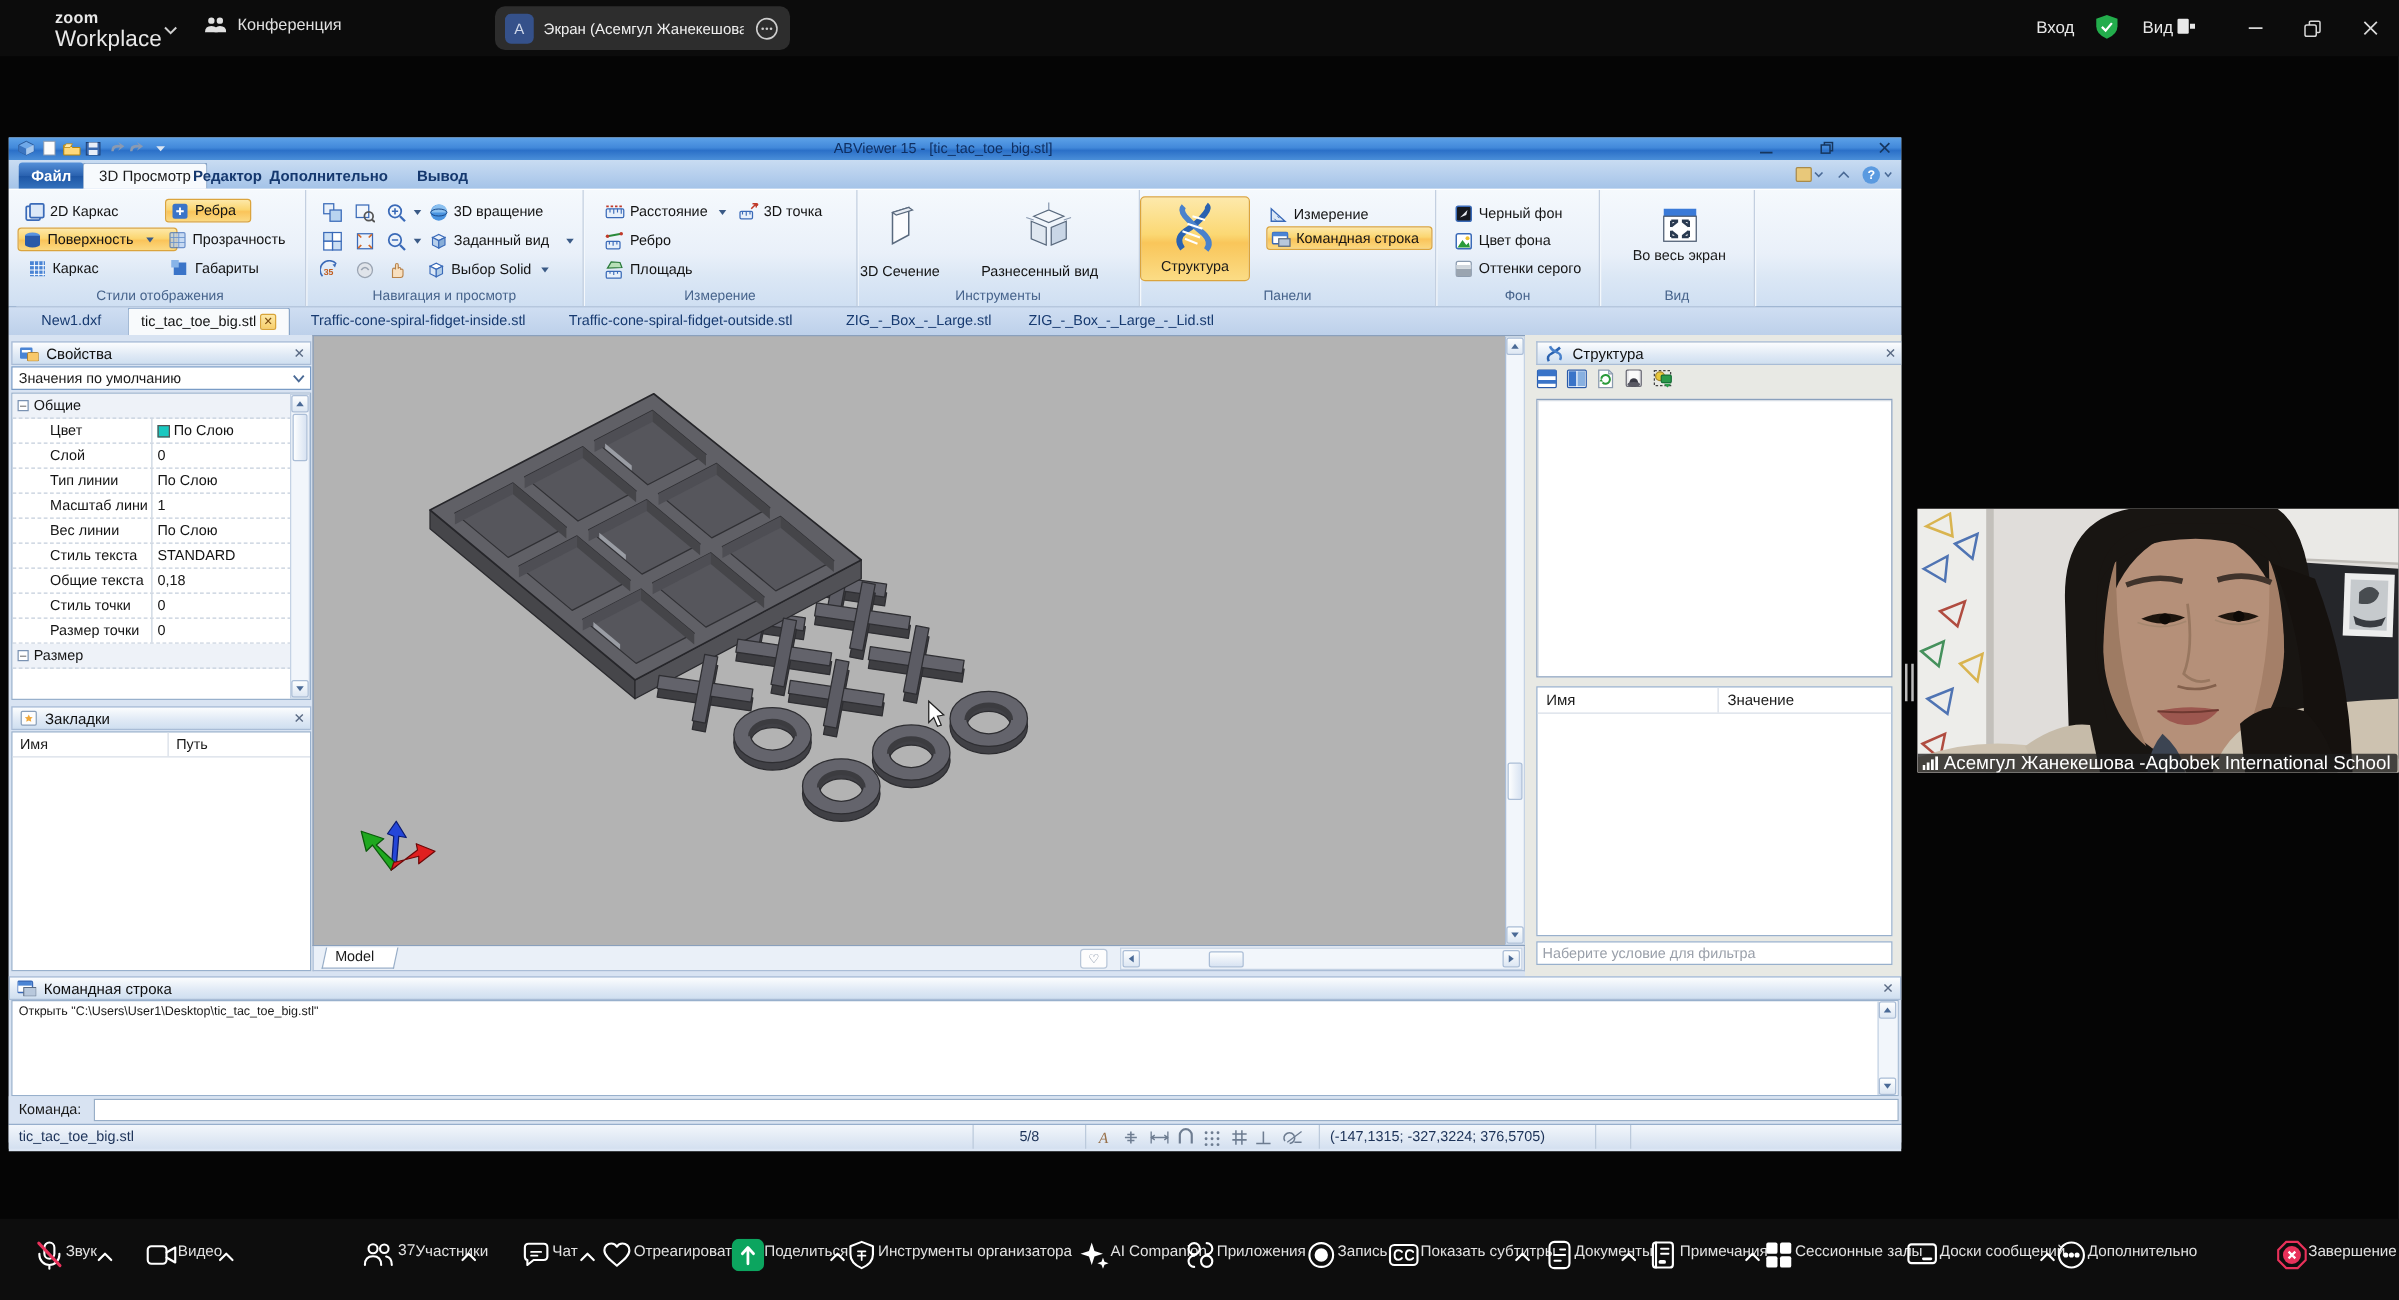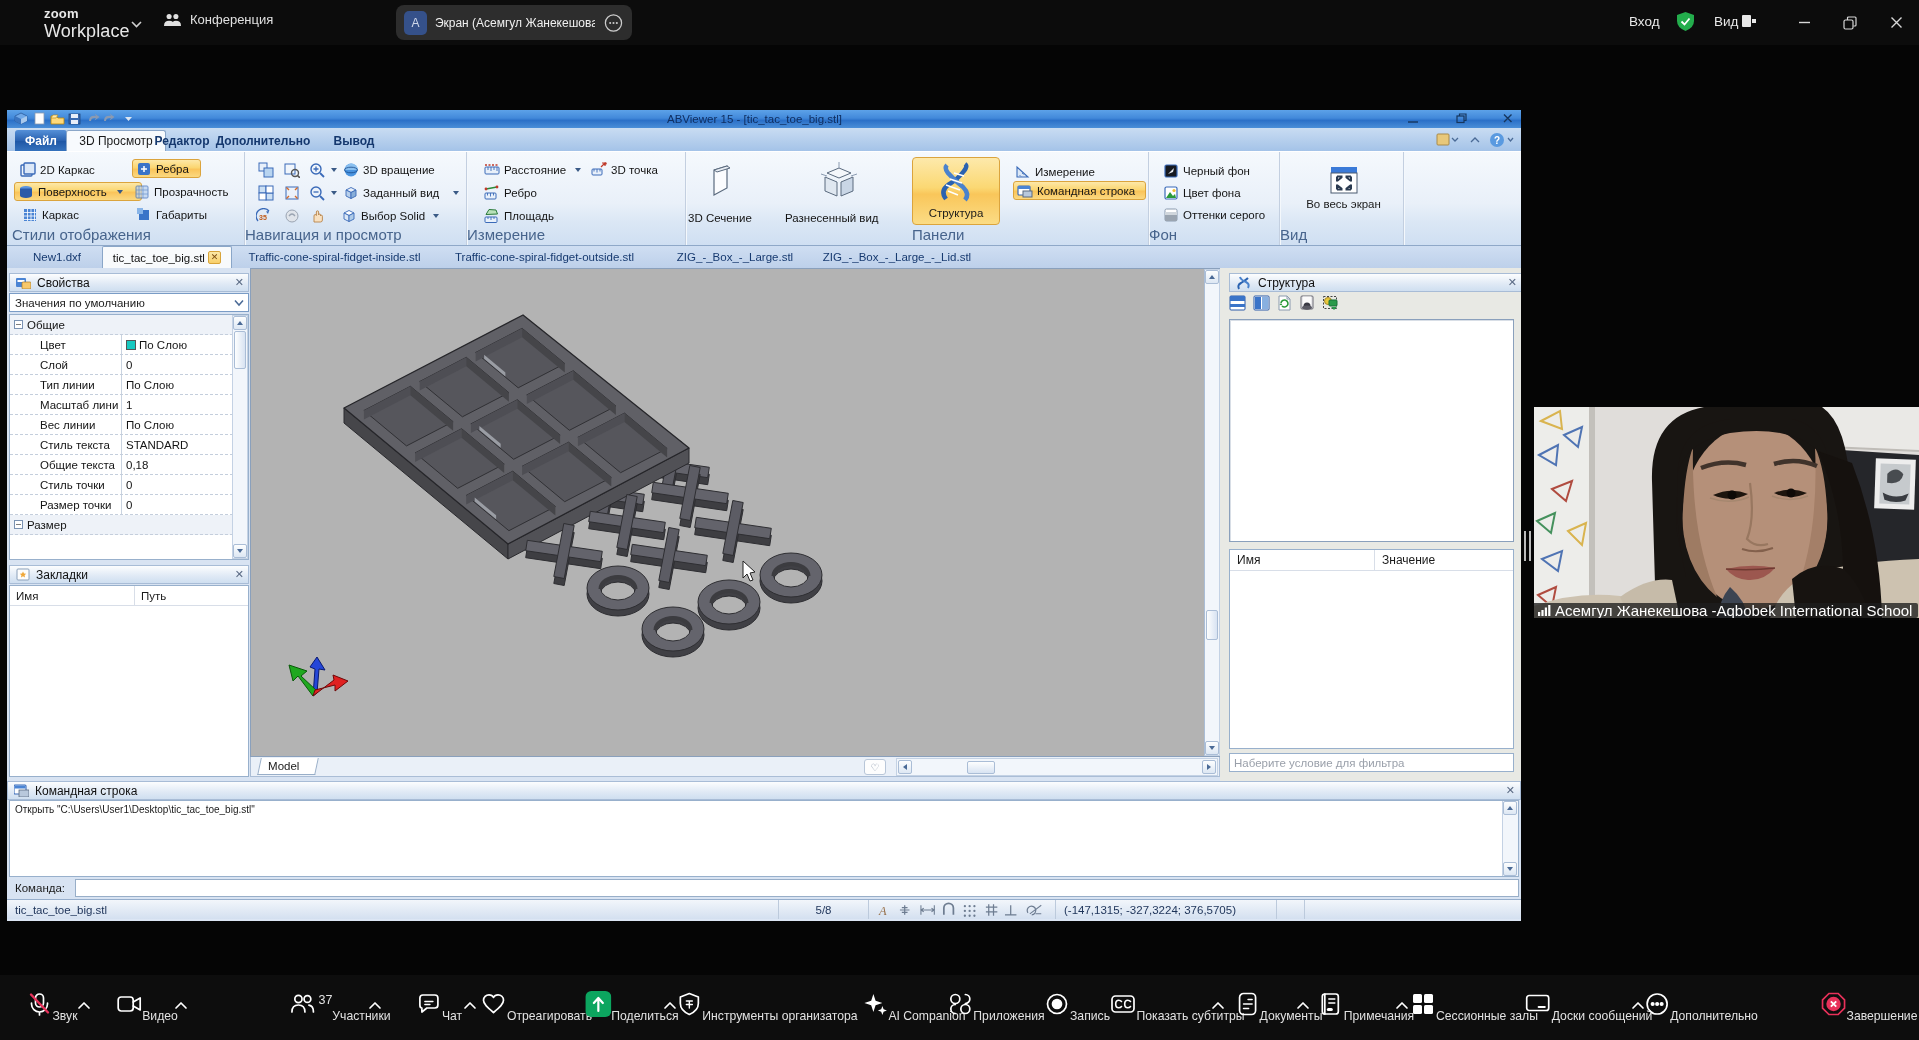--- a/index.html
+++ b/index.html
@@ -20,21 +20,21 @@
 #abv{left:7px;top:110px;width:1514px;height:811px;background:#dce6f4;font-size:11.5px;color:#1a1a1a}
 #ttl{left:0;top:0;width:1514px;height:18px;background:linear-gradient(#5da2e8,#4289da 45%,#2b70c8 58%,#4a8ed8);}
 #ttl .cap{position:absolute;left:660px;top:3px;font-size:11.5px;color:#0f2f62;font-weight:400}
 #menur{left:0;top:18px;width:1514px;height:23px;background:linear-gradient(#c9dcf2,#a4c3e8)}
 .mtab{position:absolute;top:2px;height:21px;font-size:12px;font-weight:700;color:#15386e;display:flex;align-items:center;justify-content:center}
 #mfile{left:8px;width:52px;background:linear-gradient(#5590d8,#2a62b0 50%,#1d55a4 50%,#3572bd);color:#fff;border-radius:3px 3px 0 0;font-weight:700}
 #mact{left:59px;width:100px;background:#f7fafd;border:1px solid #8aa6c8;border-bottom:none;border-radius:2.5px 2.5px 0 0;color:#1a1a1a;font-weight:400}
 
 #ribbon{left:0;top:41px;width:1514px;height:95px;background:linear-gradient(#f5f9fd,#e9f0f9 55%,#dbe7f5 75%,#cfdff2);border-top:1px solid #fff;border-bottom:1px solid #8fa8c8}
 .rgrp{position:absolute;top:0;height:93px;border-right:1px solid #c3cfe0;box-shadow:1px 0 0 #f4f8fc}
-.rcap{position:absolute;bottom:2px;width:100%;text-align:left;font-size:15px;color:#47648c}
+.rcap{position:absolute;bottom:2px;width:100%;text-align:center;font-size:11px;color:#47648c}
 .ritem{position:absolute;height:19px;display:flex;align-items:center;gap:4px;font-size:11.5px;color:#141414;white-space:nowrap}
 .oi{background:linear-gradient(#fde8a8,#fbd671 45%,#fac45a 55%,#fbd981);border:1px solid #dba43d;border-radius:3px}
 .ric{width:16px;height:16px;flex:0 0 16px}
 .darr{width:0;height:0;border-left:3.5px solid transparent;border-right:3.5px solid transparent;border-top:4px solid #3a5a86;margin-left:2px}
 
 #dtabs{left:0;top:136px;width:1514px;height:22px;background:linear-gradient(#cfdef2,#bdd0ea)}
 .dtab{position:absolute;top:0;height:22px;font-size:11.5px;color:#173a70;display:flex;align-items:center;justify-content:center}
 #dact{background:#f8fafc;border:1px solid #8aa6c8;border-bottom:none;border-radius:2px 2px 0 0;color:#111}
 
 .phead{position:absolute;height:19px;background:linear-gradient(#fcfdfe,#dfe9f5 60%,#cfdff0);border:1px solid #a8bcd6;display:flex;align-items:center;padding:0 6px;gap:6px;font-size:12px;color:#101010}
@@ -55,21 +55,21 @@
 .art{border-top:3.5px solid transparent;border-bottom:3.5px solid transparent;border-left:4px solid #4a6a96;border-right:none}
 
 #sbar{left:0;top:789px;width:1514px;height:20px;background:linear-gradient(#f2f6fb,#d4e0f0);border-top:1px solid #96aecc;font-size:11.5px;color:#1c3258;display:flex;align-items:center}
 .scell{height:100%;display:flex;align-items:center;border-right:1px solid #bccadc;padding:0 8px}
 
 #cam{left:1534px;top:407px;width:385px;height:211px;background:#e9e7e3;overflow:hidden}
 #camlbl{position:absolute;left:0px;top:196px;height:15px;background:rgba(30,30,30,.78);color:#fff;font-size:15px;display:flex;align-items:center;padding:0 6px 0 4px;gap:4px;border-radius:0 2px 2px 0}
 
 #zbar{left:0;top:975px;width:1919px;height:65px;background:#0d0d0d}
 .titem{position:absolute;top:16px;display:flex;flex-direction:row;align-items:flex-start;color:#e2e2e2;font-size:12.2px;transform:translateX(-50%)}
-.titem .lbl{margin-top:18px;white-space:nowrap}
+.titem .lbl{margin-top:3px;white-space:nowrap}
 .tchev{position:absolute;top:26px;transform:translateX(-50%)}
 svg.wic{stroke:#fff;fill:none;stroke-width:1.7;stroke-linecap:round;stroke-linejoin:round}
 </style></head>
 <body>
 <div id="topbar" class="ab">
  <div id="logo" class="ab">
       <div class="z1">zoom</div>
       <div class="z2">Workplace</div>
     </div>
  <svg class="ab" style="left:130px;top:20px" width="13" height="9">
@@ -173,20 +173,23 @@
  </div>
  <div id="ribbon" class="ab">
   <div class="rgrp" style="left:5px;width:233px">
         <div class="rcap">Стили отображения</div>
       </div>
   <div class="rgrp" style="left:238px;width:222px">
         <div class="rcap">Навигация и просмотр</div>
       </div>
   <div class="rgrp" style="left:460px;width:219px">
         <div class="rcap">Измерение</div>
+      </div>
+  <div class="rgrp" style="left:679px;width:226px">
+        <div class="rcap">Инструменты</div>
       </div>
   <div class="rgrp" style="left:905px;width:237px">
         <div class="rcap">Панели</div>
       </div>
   <div class="rgrp" style="left:1142px;width:131px">
         <div class="rcap">Фон</div>
       </div>
   <div class="rgrp" style="left:1273px;width:124px">
         <div class="rcap">Вид</div>
       </div>

